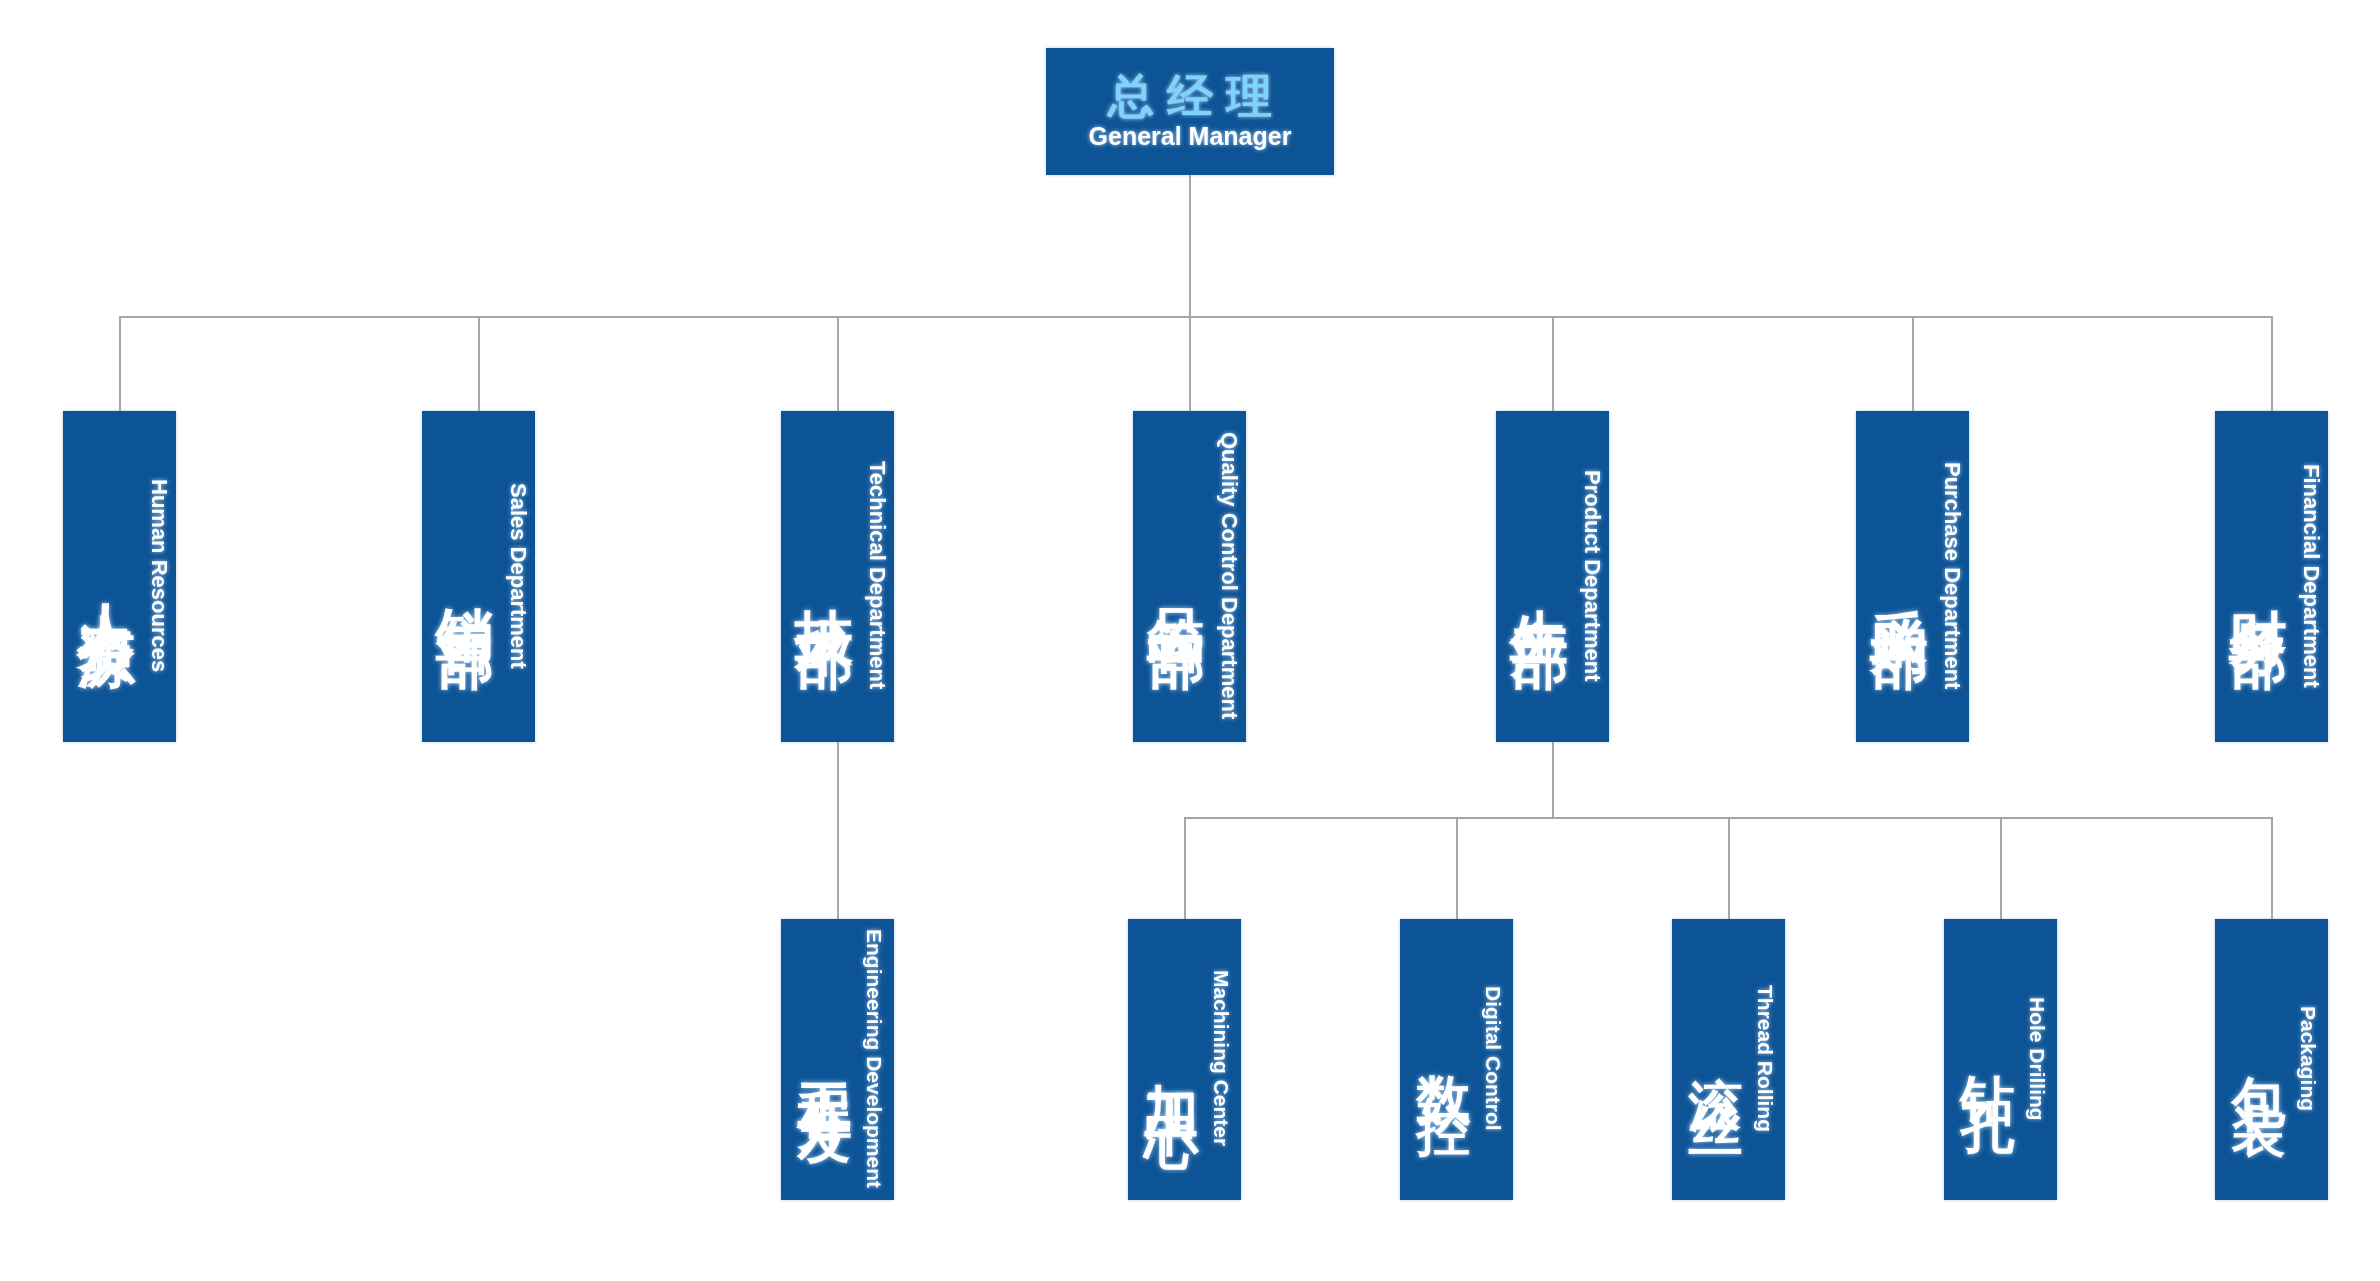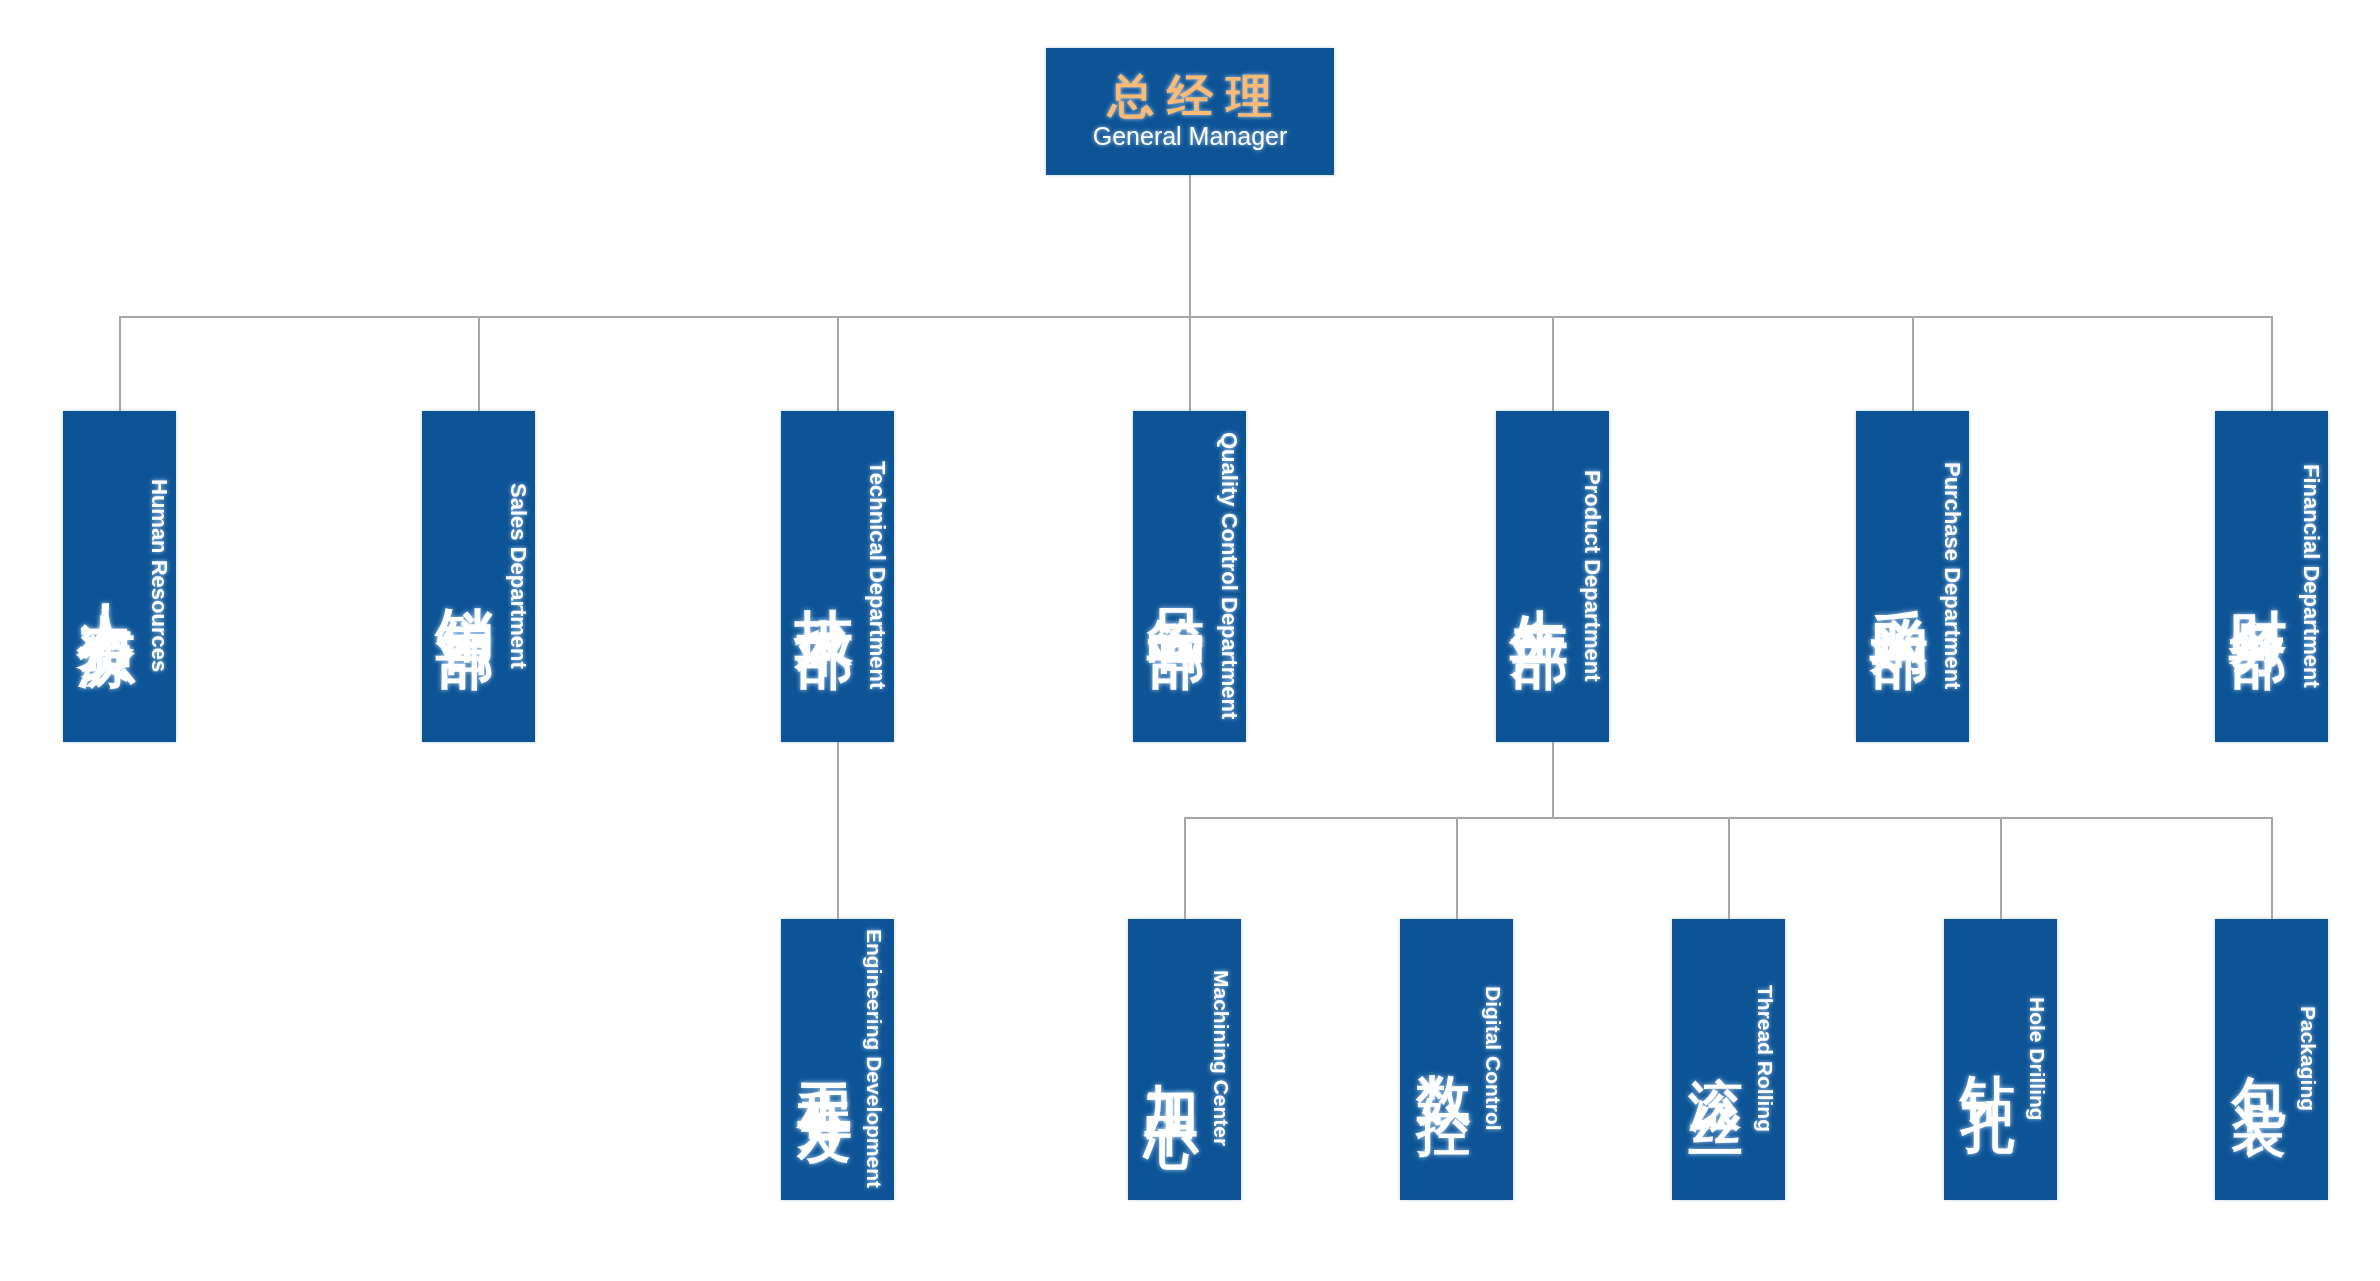--- a/index.html
+++ b/index.html
@@ -35,33 +35,33 @@
   }
 
   
   .node-root {
     display: flex;
     flex-direction: column;
     align-items: center;
     justify-content: center;
   }
   .node-root .cn {
-    color: #fdba74;
+    color: #7dd3fc;
     font-size: 46px;
     font-weight: 700;
     letter-spacing: 13px;
     text-indent: 13px;
     line-height: 1.08;
     text-shadow: 0 0 4px rgba(200,225,250,0.85);
     white-space: nowrap;
   }
   .node-root .en {
     color: #ffffff;
     font-size: 25px;
-    font-weight: 400;
+    font-weight: 700;
     line-height: 1.15;
     margin-top: 1px;
     text-shadow: 0 0 4px rgba(200,225,250,0.85);
     white-space: nowrap;
   }
 
   
   .node-vert {
     display: flex;
     flex-direction: row;

